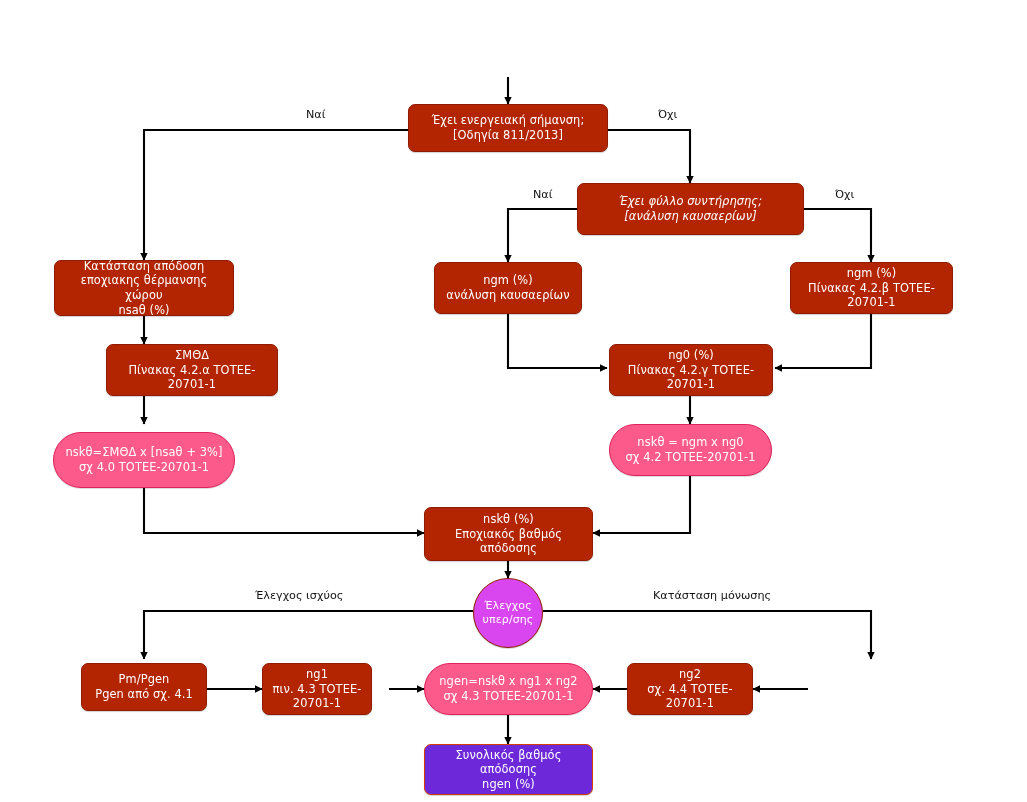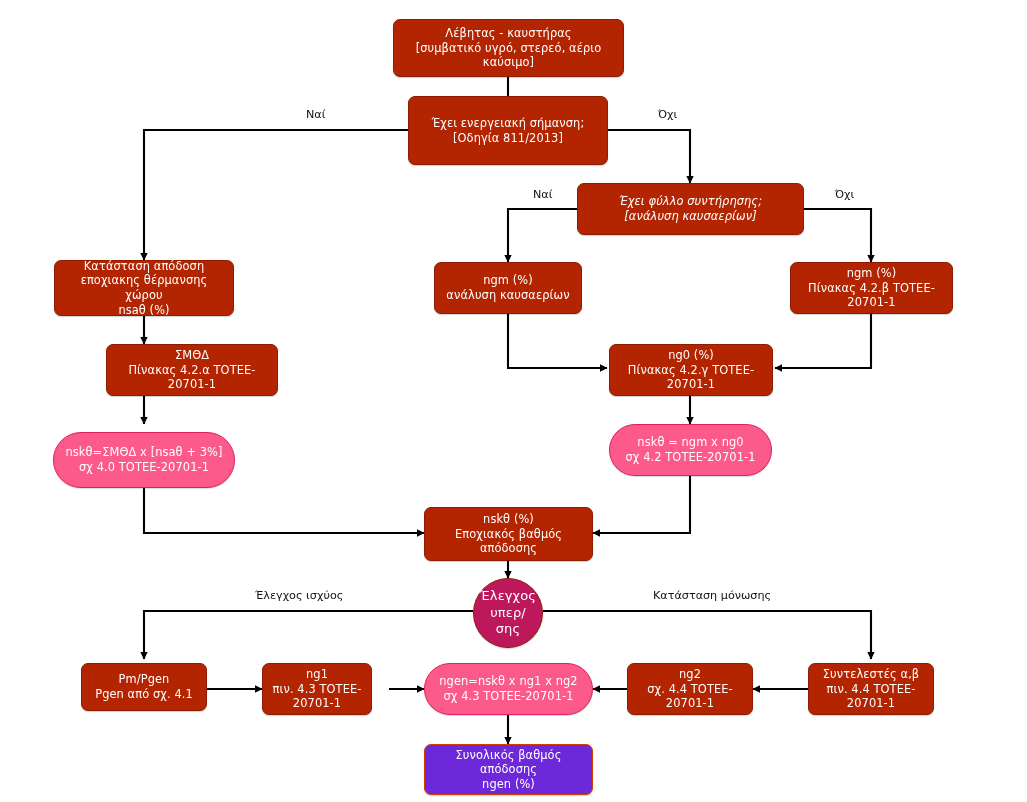--- a/index.html
+++ b/index.html
@@ -56,24 +56,24 @@
     box-shadow: 0 1px 1px rgba(0,0,0,0.18);
   }
   .pill {
     background: #fb5a8a;
     border: 1.8px solid #e0215b;
     border-radius: 999px;
     font-size: 11.4px;
     box-shadow: 0 1px 1px rgba(0,0,0,0.15);
   }
   .circle {
-    background: #be185d;
+    background: #d946ef;
     border: 1.6px solid #8f1c00;
     border-radius: 50%;
-    font-size: 13px;
+    font-size: 11px;
     box-shadow: 0 1px 1px rgba(0,0,0,0.18);
   }
   .result {
     background: #6d28d9;
     border: 1.8px solid #d63b00;
     border-radius: 7px;
     font-size: 11.4px;
     box-shadow: 0 1px 1px rgba(0,0,0,0.18);
   }
   .edge-label {
@@ -133,28 +133,22 @@
       <path d="M389,689 L424,689" marker-end="url(#ah)"></path>
 
       <path d="M808,689 L753,689" marker-end="url(#ah)"></path>
 
       <path d="M627,689 L593,689" marker-end="url(#ah)"></path>
 
       <path d="M508,715 L508,744" marker-end="url(#ah)"></path>
     </g>
   </svg>
 
-  <div class="node proc" style="left:393px; top:19px; width:231px; height:58px;">
-    <div class="lines">
-      <span class="ln">Λέβητας - καυστήρας</span>
-      <span class="ln">[συμβατικό υγρό, στερεό, αέριο καύσιμο]</span>
-    </div>
-  </div>
-
-  <div class="node decision" style="left:408px; top:96px; width:200px; height:69px;">
+
+  <div class="node decision" style="left:408px; top:104px; width:200px; height:48px;">
     <div class="lines">
       <span class="ln">Έχει ενεργειακή σήμανση;</span>
       <span class="ln">[Οδηγία 811/2013]</span>
     </div>
   </div>
 
   <div class="node decision" style="left:577px; top:183px; width:227px; height:52px;font-style:italic;">
     <div class="lines">
       <span class="ln">Έχει φύλλο συντήρησης;</span>
       <span class="ln">[ανάλυση καυσαερίων]</span>
@@ -246,26 +240,20 @@
     </div>
   </div>
 
   <div class="node proc" style="left:627px; top:663px; width:126px; height:52px;">
     <div class="lines">
       <span class="ln">ng2</span>
       <span class="ln">σχ. 4.4 TOTEE-20701-1</span>
     </div>
   </div>
 
-  <div class="node proc" style="left:808px; top:663px; width:126px; height:52px;">
-    <div class="lines">
-      <span class="ln">Συντελεστές α,β</span>
-      <span class="ln">πιν. 4.4 TOTEE-20701-1</span>
-    </div>
-  </div>
 
   <div class="node result" style="left:424px; top:744px; width:169px; height:51px;">
     <div class="lines">
       <span class="ln">Συνολικός βαθμός απόδοσης</span>
       <span class="ln">ngen (%)</span>
     </div>
   </div>
 
   <div class="edge-label" style="left:306px; top:108px;">Ναί</div>
   <div class="edge-label" style="left:658px; top:108px;">Όχι</div>

